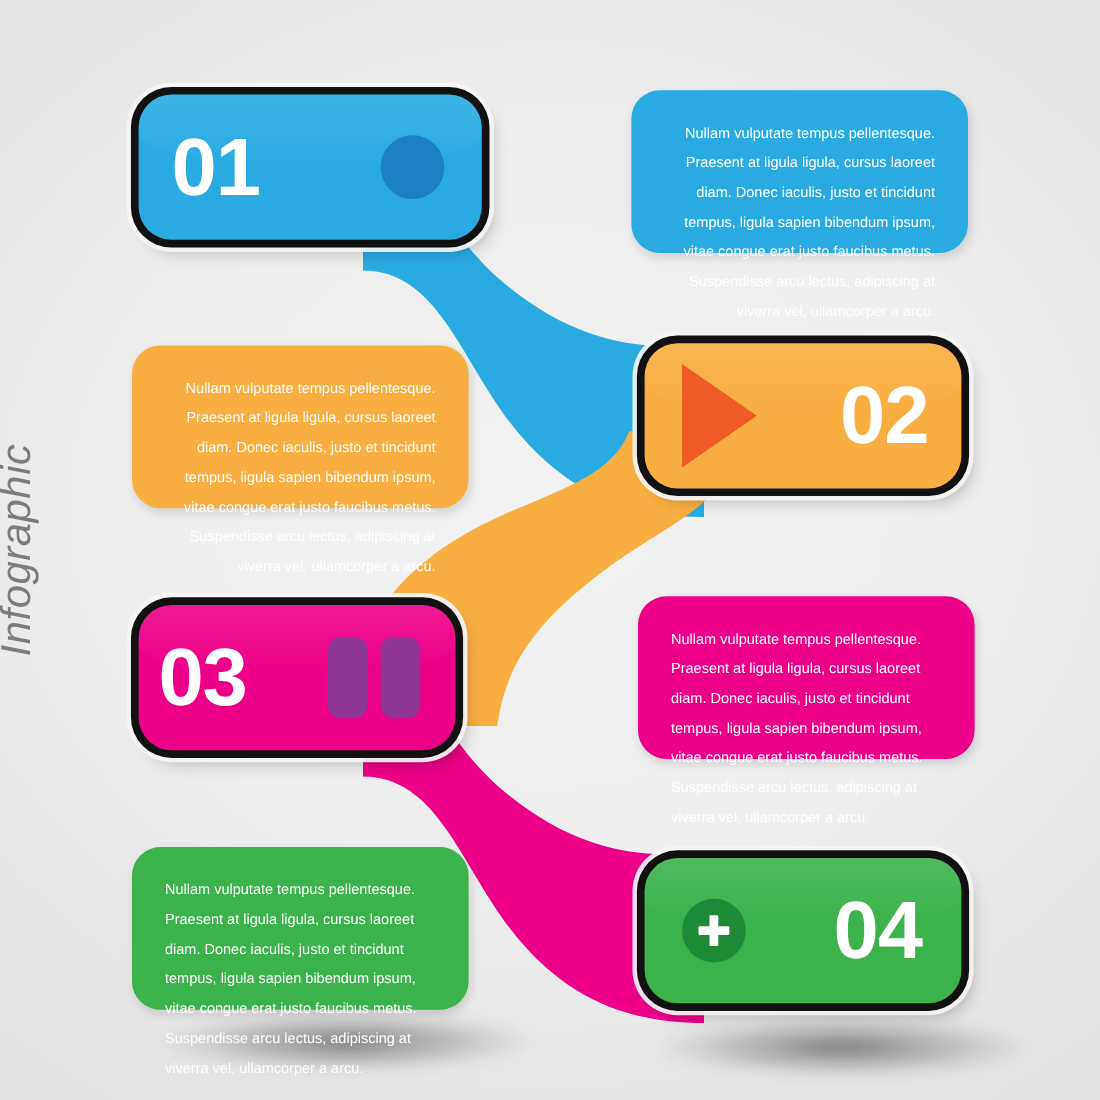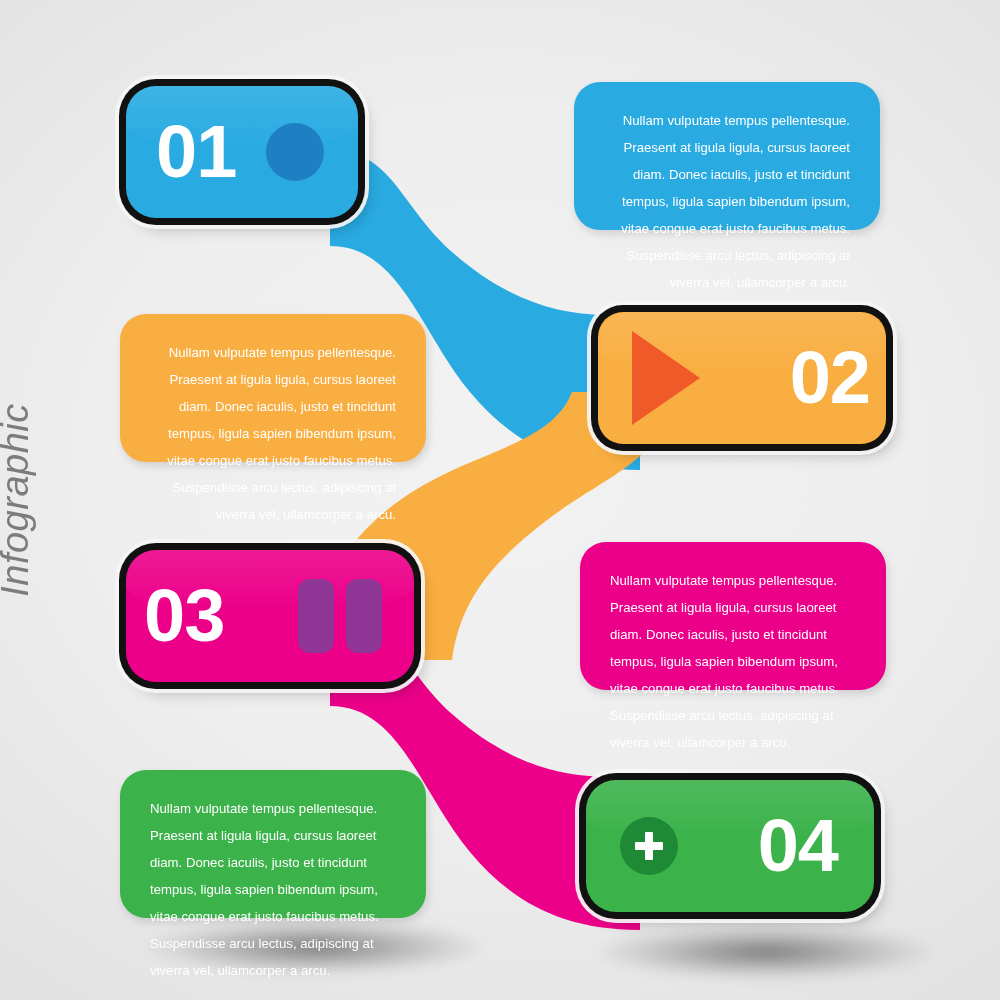--- a/index.html
+++ b/index.html
@@ -195,32 +195,32 @@
              C 520 774, 584 782, 640 774
              L 640 930
              C 560 930, 510 900, 470 852
              C 420 792, 400 706, 330 706
              Z"></path>
   </svg>
 
   <div class="floor-shadow" style="left:150px; top:920px; width:330px; height:54px;"></div>
   <div class="floor-shadow" style="left:600px; top:925px; width:330px; height:54px;"></div>
 
-  <div class="num-card" style="left:126px; top:86px; width:232px; height:132px; background:#29abe2; padding:0 34px 0 30px; justify-content:space-between;">
+  <div class="num-card" style="left:126px; top:86px; width:312px; height:132px; background:#29abe2; padding:0 34px 0 30px; justify-content:space-between;">
     <span class="num-text">01</span>
     <span class="card-icon">
       <span class="icon-circle"></span>
     </span>
   </div>
 
   <div class="text-card ta-right" style="left:574px; top:82px; width:306px; height:148px; background:#29abe2;">
     <p>Nullam vulputate tempus pellentesque. Praesent at ligula ligula, cursus laoreet diam. Donec iaculis, justo et tincidunt tempus, ligula sapien bibendum ipsum, vitae congue erat justo faucibus metus. Suspendisse arcu lectus, adipiscing at viverra vel, ullamcorper a arcu.</p>
   </div>
 
-  <div class="num-card" style="left:598px; top:312px; width:288px; height:132px; background:#f9ae41; padding:0 16px 0 34px; justify-content:space-between;border-radius:25px;">
+  <div class="num-card" style="left:586px; top:312px; width:288px; height:132px; background:#f9ae41; padding:0 30px 0 34px; justify-content:space-between;">
     <span class="card-icon">
       <span class="icon-play"></span>
     </span>
     <span class="num-text">02</span>
   </div>
 
   <div class="text-card ta-right" style="left:120px; top:314px; width:306px; height:148px; background:#f9ae41;">
     <p>Nullam vulputate tempus pellentesque. Praesent at ligula ligula, cursus laoreet diam. Donec iaculis, justo et tincidunt tempus, ligula sapien bibendum ipsum, vitae congue erat justo faucibus metus. Suspendisse arcu lectus, adipiscing at viverra vel, ullamcorper a arcu.</p>
   </div>
 

